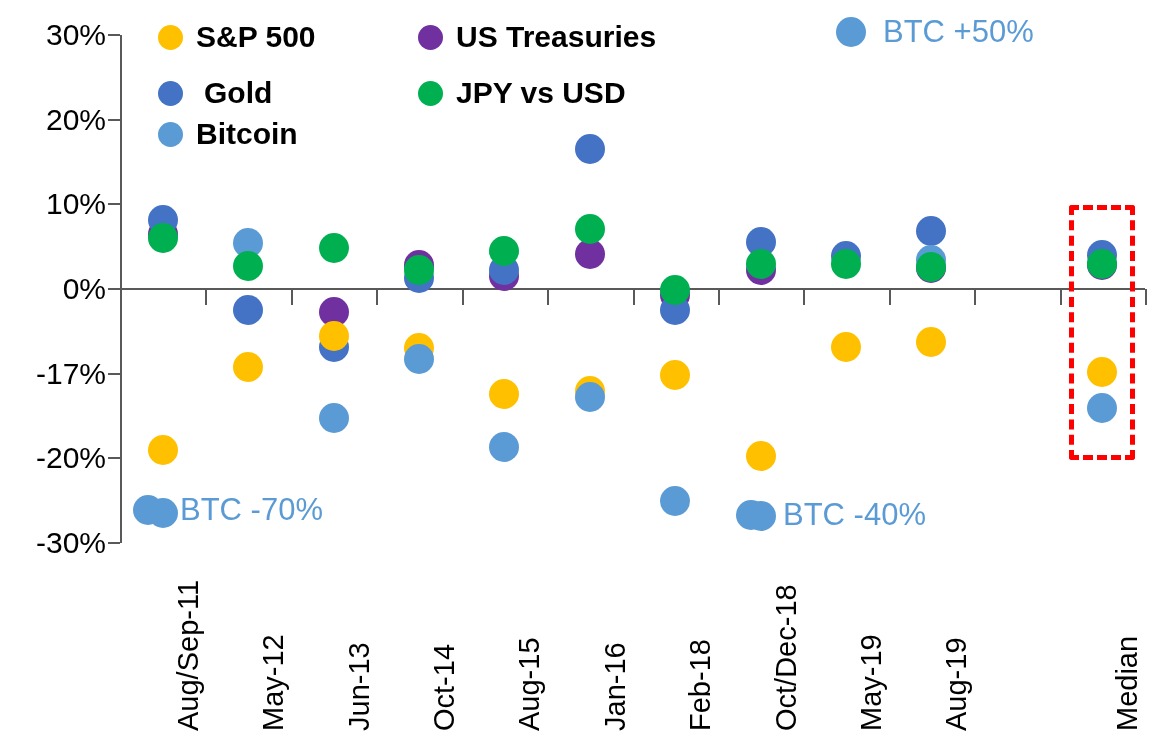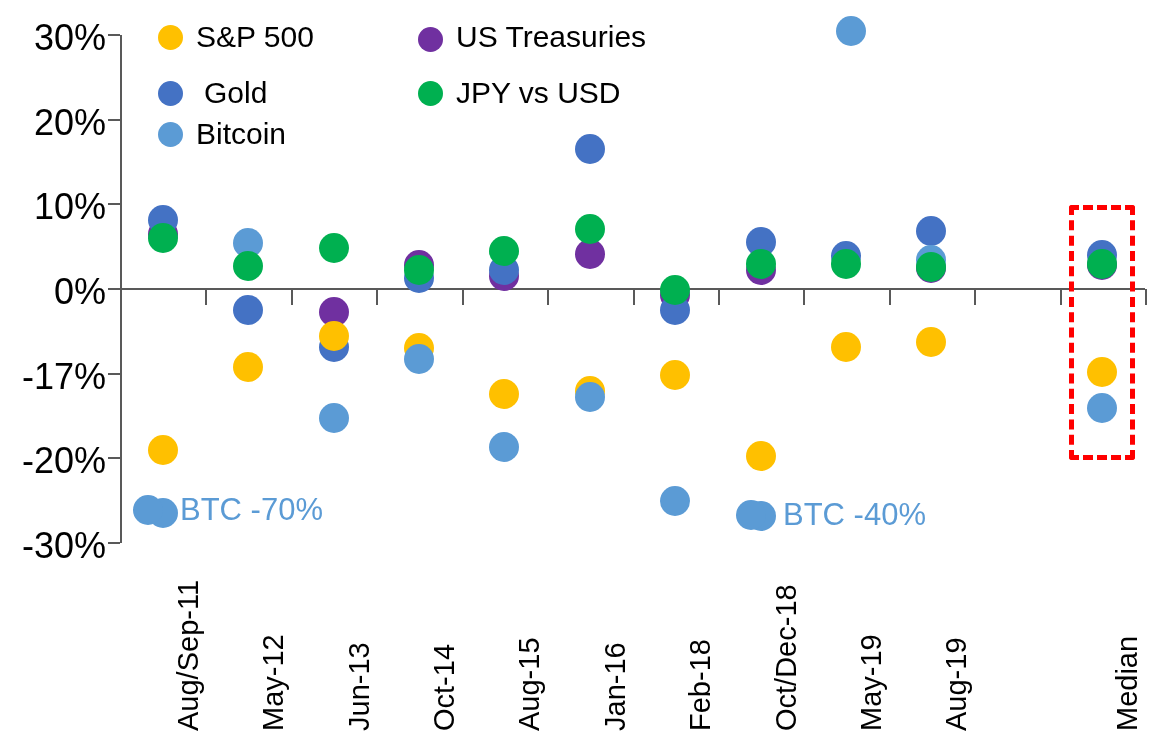--- a/index.html
+++ b/index.html
@@ -1,21 +1,21 @@
 <!DOCTYPE html>
 <html><head>
 <meta charset="utf-8">
 <style>
   html,body{margin:0;padding:0;background:#fff;}
   body{width:1151px;height:739px;font-family:"Liberation Sans",sans-serif;overflow:hidden;}
   #root{position:relative;width:1151px;height:739px;}
 
   .ytick-label{
     position:absolute;
-    font-size:36px;
+    font-size:30px;
     color:#000;
     text-align:left;
     white-space:nowrap;
     line-height:1;
   }
 
   .xtick-label{
     position:absolute;
     font-size:29px;
     color:#000;
@@ -33,21 +33,21 @@
     position:absolute;
     border-radius:50%;
     width:30px;height:30px;
     margin-left:-15px;
     margin-top:-15px;
   }
 
   .legend-item{position:absolute;display:flex;align-items:center;}
   .legend-swatch{width:25px;height:25px;border-radius:50%;flex:0 0 auto;}
   .legend-text{
-    font-size:30px;color:#000;margin-left:13px;white-space:nowrap;line-height:1;
+    font-size:30px;color:#000;margin-left:13px;white-space:nowrap;line-height:1;font-weight:bold;
   }
 
   .annot{position:absolute;display:flex;align-items:center;}
   .annot-swatch{width:30px;height:30px;border-radius:50%;flex:0 0 auto;}
   .annot-text{font-size:31px;margin-left:17px;white-space:nowrap;line-height:1;}
 
   .highlight-box{
     position:absolute;
     border:5px dashed #FF0000;
     border-radius:3px;
@@ -173,32 +173,33 @@
         <span class="legend-text">S&amp;P 500</span>
       </div>
       <div class="legend-item" style="left: 158px; top: 78px; gap: 8px;">
         <span class="legend-swatch" style="background: rgb(68, 114, 196);"></span>
         <span class="legend-text">Gold</span>
       </div>
       <div class="legend-item" style="left: 158px; top: 119px;">
         <span class="legend-swatch" style="background: rgb(91, 155, 213);"></span>
         <span class="legend-text">Bitcoin</span>
       </div>
-      <div class="legend-item" style="left: 418px; top: 22px; align-items: flex-end;">
+      <div class="legend-item" style="left: 418px; top: 22px;">
         <span class="legend-swatch" style="background: rgb(112, 48, 160);"></span>
         <span class="legend-text">US Treasuries</span>
       </div>
       <div class="legend-item" style="left: 418px; top: 78px;">
         <span class="legend-swatch" style="background: rgb(0, 176, 80);"></span>
         <span class="legend-text">JPY vs USD</span>
       </div>
     </div>
 
   <div class="annot" id="annot-plus50" style="left:836px; top:16px;">
     <span class="annot-swatch" style="background:#5B9BD5;"></span>
+    <span class="annot-text" style="color: rgb(91, 155, 213);">BTC +50%</span>
   </div>
 
   <div class="annot" id="annot-minus70" style="left:133px; top:494px;">
     <span class="annot-swatch" style="background:#5B9BD5;"></span>
     <span class="annot-text" style="color: rgb(91, 155, 213);">BTC -70%</span>
   </div>
 
   <div class="annot" id="annot-minus40" style="left:736px; top:499px;">
     <span class="annot-swatch" style="background:#5B9BD5;"></span>
     <span class="annot-text" style="color: rgb(91, 155, 213);">BTC -40%</span>

